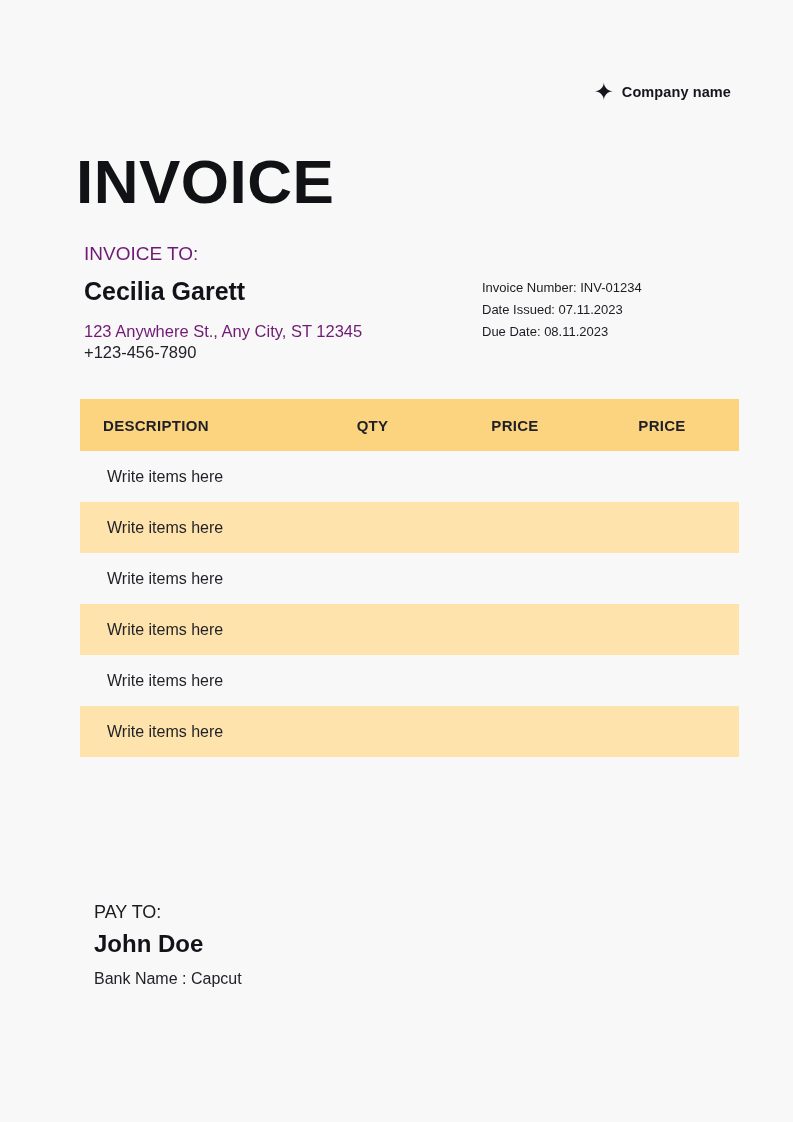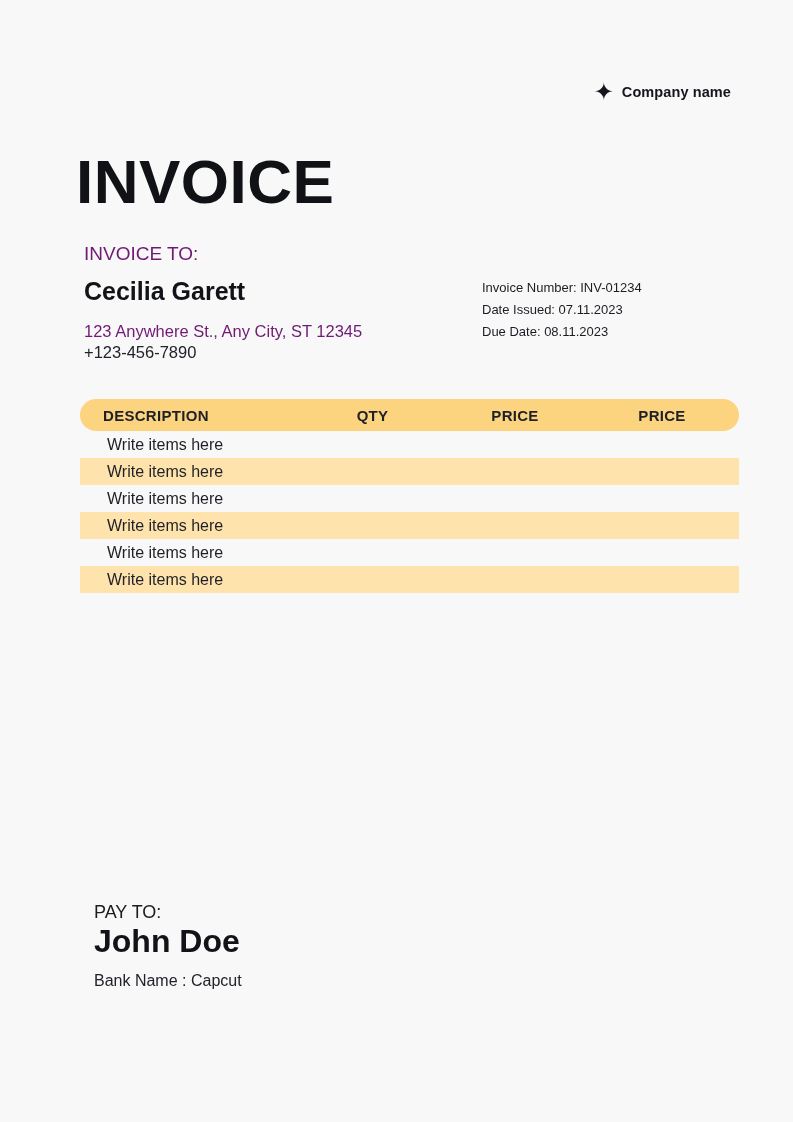--- a/index.html
+++ b/index.html
@@ -58,31 +58,30 @@
     left: 80px;
     top: 399px;
     width: 659px;
   }
   .trow {
     display: grid;
     grid-template-columns: 220px 145px 140px 154px;
     align-items: center;
   }
   .thead {
-    height: 32px;
+    height: 52px;
     background: var(--accent);
     font-weight: 700;
     font-size: 15px;
     letter-spacing: 0.3px;
     color: #1e2027;
-    border-radius: 19px;
   }
   .thead .c-desc { padding-left: 23px; }
   .c-qty, .c-price, .c-total { text-align: center; }
-  .tbody .trow { height: 27px; font-size: 16px; color: #1f2026; }
+  .tbody .trow { height: 51px; font-size: 16px; color: #1f2026; }
   .tbody .trow.alt { background: var(--accent-light); }
   .tbody .c-desc { padding-left: 27px; }
   .totals {
     position: absolute;
     left: 80px;
     top: 701px;
     width: 659px;
     height: 161px;
     background: var(--accent);
   }
@@ -102,21 +101,21 @@
     left: 560px;
     font-size: 13.5px;
     font-weight: 700;
     color: #17181d;
   }
   .val-subtotal { top: 24px; }
   .val-tax { top: 47px; }
   .val-total { top: 117px; }
   .payto { position: absolute; left: 94px; top: 902px; }
   .payto-label { font-size: 18px; font-weight: 500; color: #1b1c21; }
-  .payto-name { font-size: 32px; font-weight: 700; color: #121318; }
+  .payto-name { margin-top: 7px; font-size: 24px; font-weight: 700; color: #121318; }
   .payto-bank { margin-top: 11px; font-size: 16px; line-height: 20.5px; color: #22232a; }
   .payto-account { font-size: 16px; line-height: 20.5px; color: #22232a; }
 </style>
 </head>
 <body>
 
 <div class="page">
 
   <div class="company">
     <span class="sparkle">✦</span>

